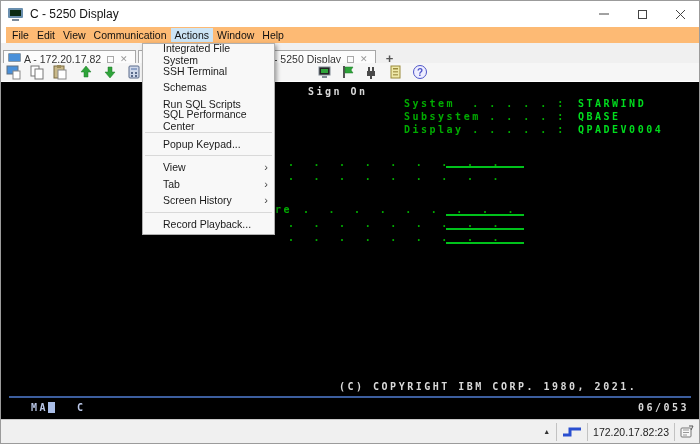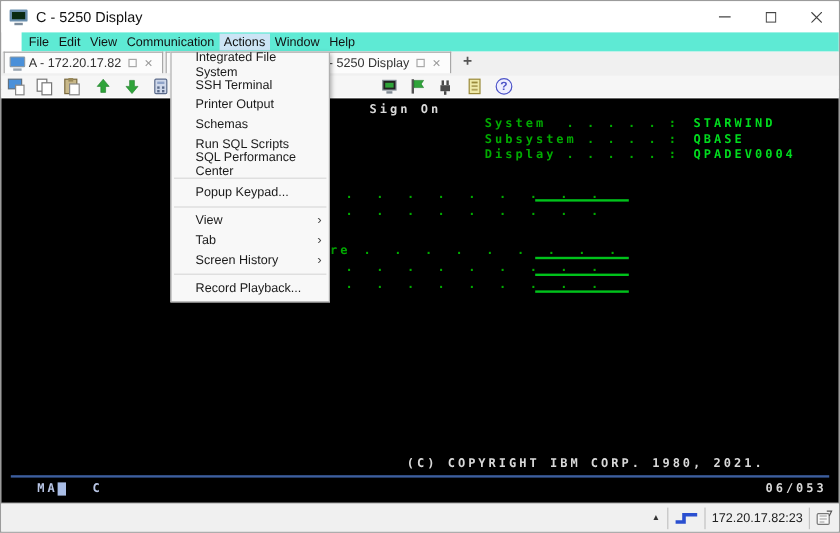--- a/index.html
+++ b/index.html
@@ -11,25 +11,25 @@
   
   .titlebar { position:absolute; top:0; left:0; right:0; height:26px; background:#ffffff; display:flex; align-items:center; }
   .app-icon { width:16px; height:13px; margin:0 6px 0 7px; position:relative; }
   .app-icon .scr { position:absolute; top:0; left:0; width:15px; height:10px; border:2px solid #6a8fae; background:#0a2a12; border-radius:1px; }
   .app-icon .base { position:absolute; bottom:0; left:4px; width:7px; height:2px; background:#7a8a9a; }
   .title-text { font-size:12px; color:#111; }
   .win-controls { margin-left:auto; display:flex; height:26px; }
   .win-btn { width:38px; height:26px; display:flex; align-items:center; justify-content:center; color:#444; font-size:12px; }
   .win-btn svg { display:block; }
   
-  .menubar { position:absolute; top:26px; left:17px; right:0; height:16px; background:#5eead4; display:flex; align-items:center; padding-left:2px; }
+  .menubar { position:absolute; top:26px; left:5px; right:0; height:16px; background:#fdba74; display:flex; align-items:center; padding-left:2px; }
   .menu-item { font-size:10.5px; color:#111; padding:1px 4px; }
   .menu-item.active { background:#cce4f5; }
   
-  .tabbar { position:absolute; top:42px; left:0; right:0; height:32px; background:#f0f0f0; border-bottom:1px solid #c9c9c9; display:flex; align-items:flex-start; }
+  .tabbar { position:absolute; top:42px; left:0; right:0; height:32px; background:#f0f0f0; border-bottom:1px solid #c9c9c9; display:flex; align-items:center; }
   .tab { height:18px; background:#fcfcfc; border:1px solid #a7a7a7; border-bottom:none; display:flex; align-items:center; padding:0 4px; margin-left:2px; }
   .tab-label { font-size:10.5px; color:#333; white-space:nowrap; padding:0 3px; }
   .mon-icon { width:13px; height:12px; position:relative; flex:none; }
   .mon-icon .s { position:absolute; top:0; left:0; width:13px; height:9px; border:1px solid #8a9aa8; background:#4a90d9; border-radius:1px; }
   .mon-icon .b { position:absolute; bottom:0; left:3px; width:7px; height:2px; background:#9aa6b2; }
   .tab-ctl { font-size:9px; color:#9a9a9a; padding:0 3px; }
   .tab-restore { width:7px; height:7px; border:1px solid #a8a8a8; margin:0 3px; }
   .tab2 { width:238px; justify-content:flex-start; }
   .tab2 .tab-label { margin-left:auto; }
   .newtab { width:16px; height:15px; margin-left:6px; margin-bottom:1px; display:flex; align-items:center; justify-content:center; color:#555; font-size:13px; font-weight:bold; }
@@ -254,23 +254,20 @@
   </div>
 
   <div class="dropdown">
     <div class="dd-item">
         <span>Integrated File System</span>
       </div>
     <div class="dd-item">
         <span>SSH Terminal</span>
       </div>
     <div class="dd-item">
-        <span>Printer Output</span>
-      </div>
-    <div class="dd-item">
         <span>Schemas</span>
       </div>
     <div class="dd-item">
         <span>Run SQL Scripts</span>
       </div>
     <div class="dd-item">
         <span>SQL Performance Center</span>
       </div>
     <div class="dd-sep"></div>
     <div class="dd-item">

